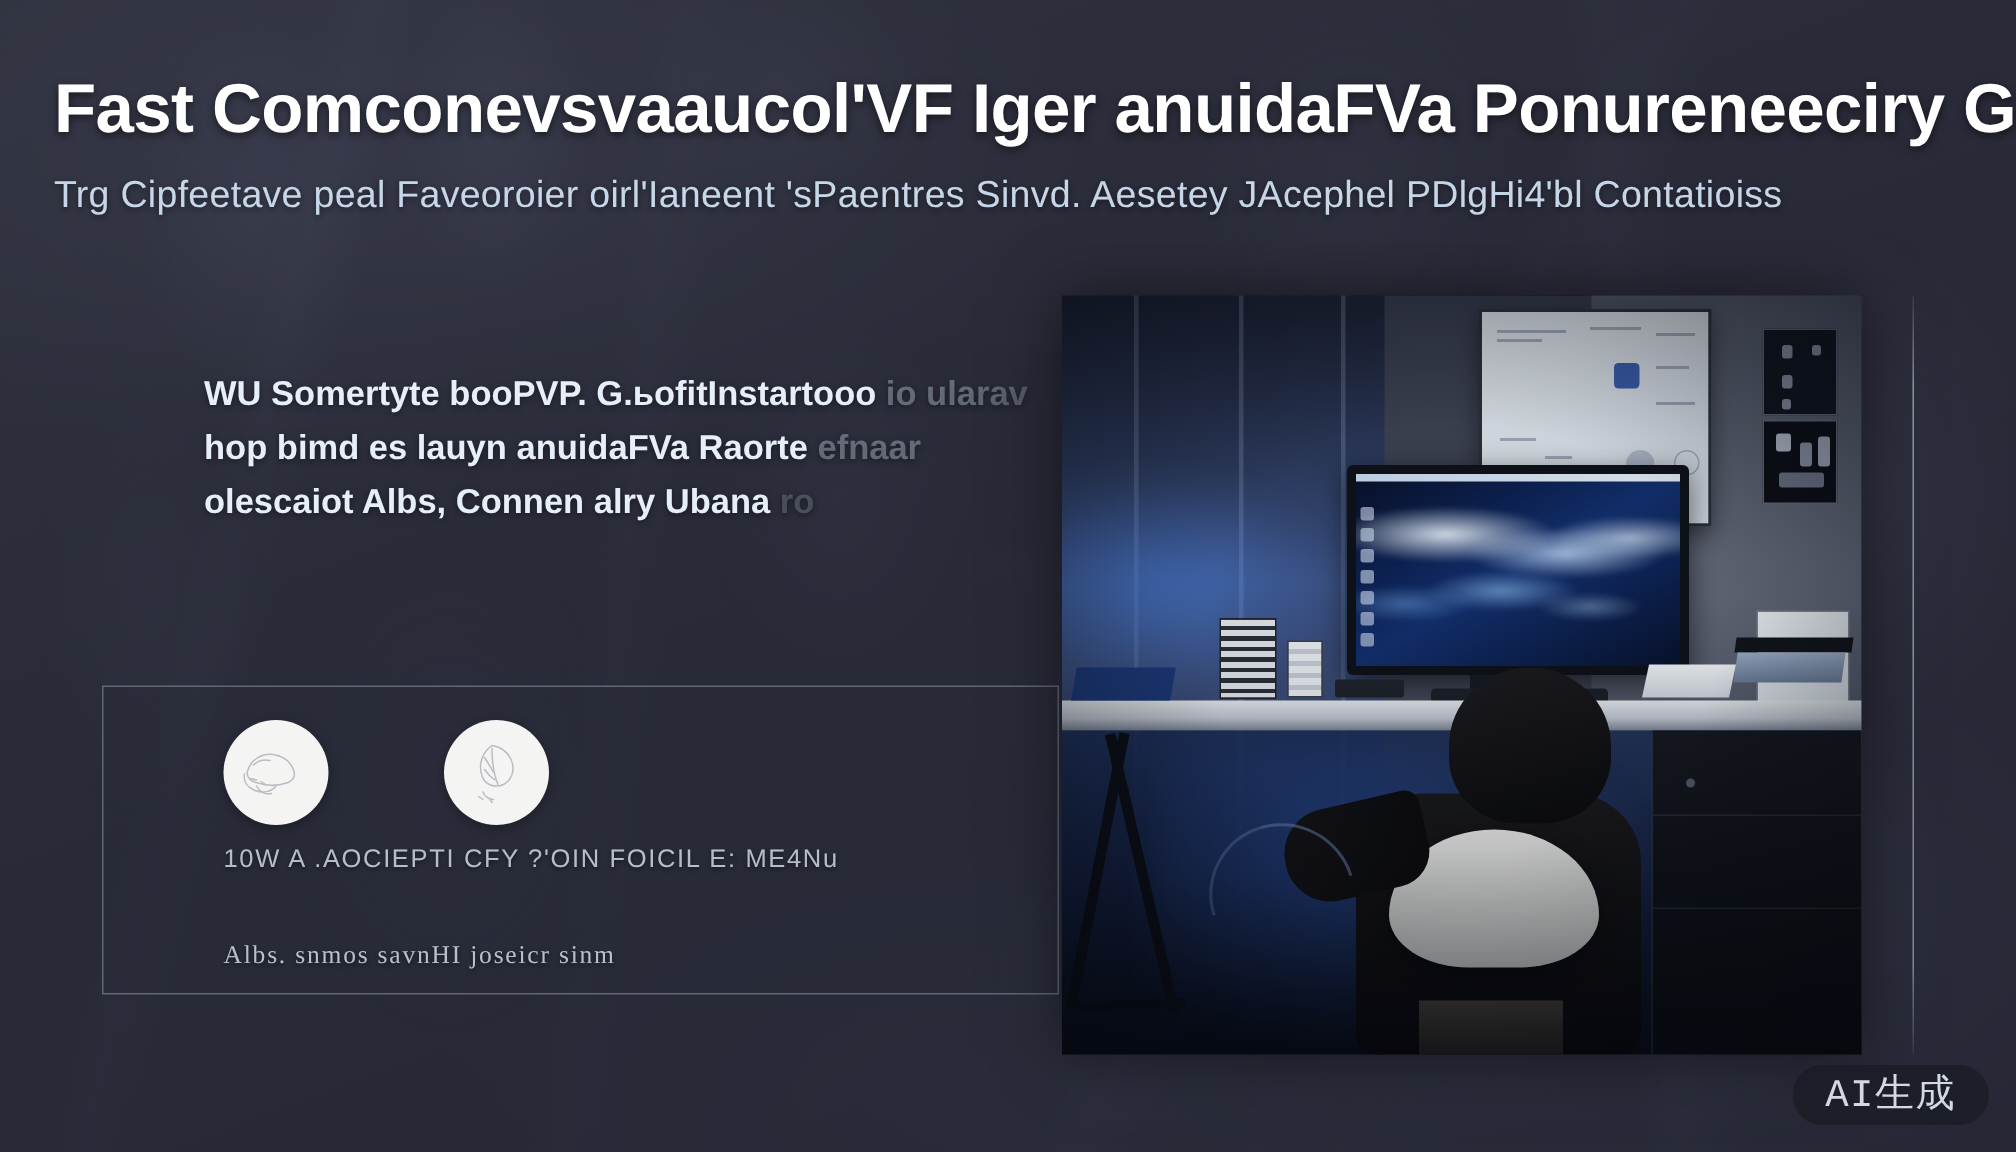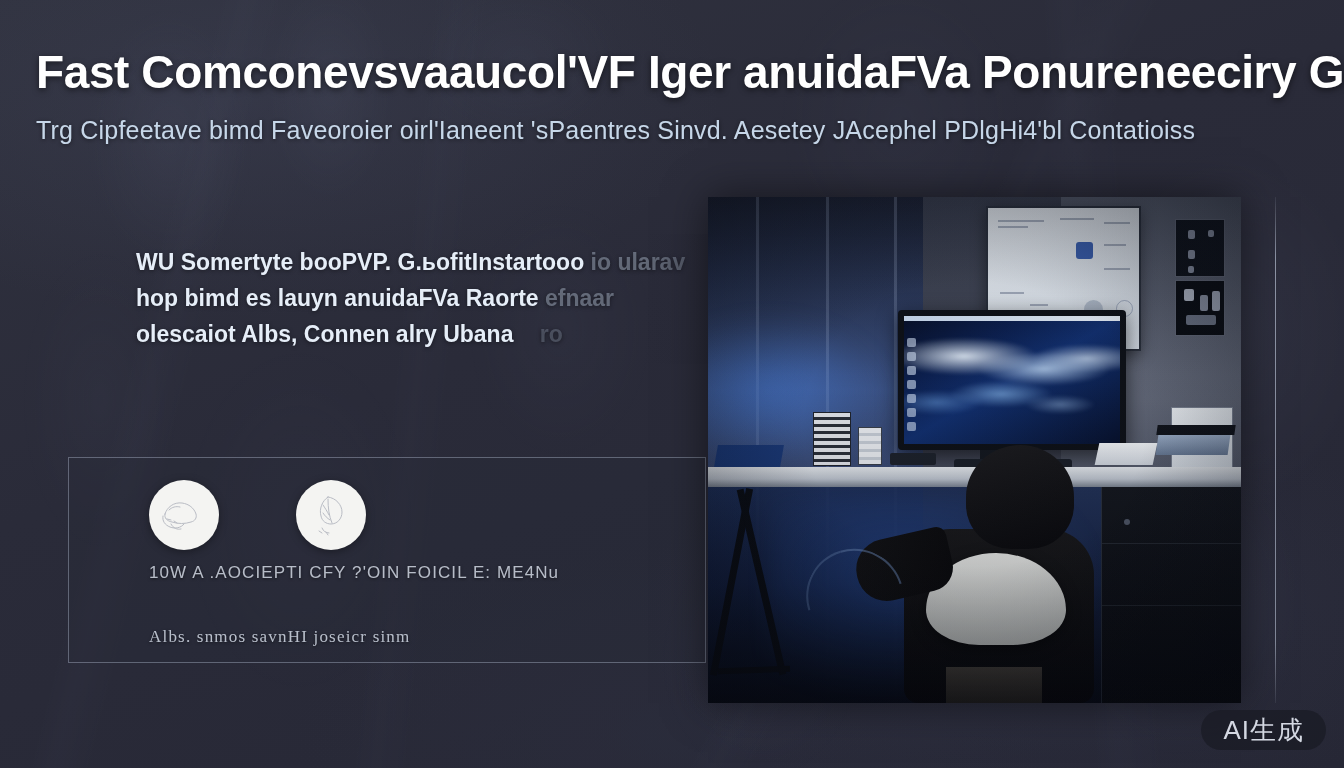--- a/index.html
+++ b/index.html
@@ -77,21 +77,21 @@
     position:absolute; left:136px; top:244px; width:600px;font-weight:bold;
   }
   .body-line {
     font-size:23px;
     line-height:36px;
     color:#e6eef8;
     white-space:nowrap;
     text-shadow:0 1px 4px rgba(0,0,0,.45);
   }
   .body-line .faded { color:rgba(190,205,225,.42); }
-  .body-line .faded2 { color:rgba(175,190,212,.28);margin-left:20px; }
+  .body-line .faded2 { color:rgba(175,190,212,.28); }
   #body-copy::after{
     content:""; position:absolute; right:-40px; top:-10px;
     width:130px; height:130px;
     background:linear-gradient(90deg, rgba(38,39,53,0), rgba(38,39,53,.88));
     pointer-events:none;
   }
 
   
   #feature-card {
     position:absolute;
@@ -381,35 +381,35 @@
   #ai-watermark {
     position:absolute;
     right:18px; bottom:18px;
     padding:7px 22px;
     border-radius:22px;
     background:rgba(26,28,38,.80);
     color:#d4d8e2;
     font-size:26px;
     letter-spacing:1px;
     line-height:1;
-    font-family:Liberation Sans, sans-serif;
+    font-family:Liberation Mono, monospace;
     text-align:right;
   }
 </style>
 </head>
 <body>
 
 <div id="slide">
 
   <div class="bg-texture"></div>
   <div class="bg-streaks"></div>
 
   <div id="headings">
     <div class="title">Fast Comconevsvaaucol'VF Iger anuidaFVa Ponureneeciry Guidne</div>
-    <div class="subtitle">Trg Cipfeetave bimd Faveoroier oirl'Ianeent 'sPaentres Sinvd. Aesetey JAcephel PDlgHi4'bl  Contatioiss</div>
+    <div class="subtitle">Trg Cipfeetave peal Faveoroier oirl'Ianeent 'sPaentres Sinvd. Aesetey JAcephel PDlgHi4'bl  Contatioiss</div>
   </div>
 
   <div id="body-copy">
     <div class="body-line">
       <span>WU Somertyte booPVP. G.ьofitInstartooo </span><span class="faded">io ularav</span>
     </div>
     <div class="body-line">
       <span>hop bimd es lauyn anuidaFVa Raorte </span><span class="faded">efnaar</span>
     </div>
     <div class="body-line">

